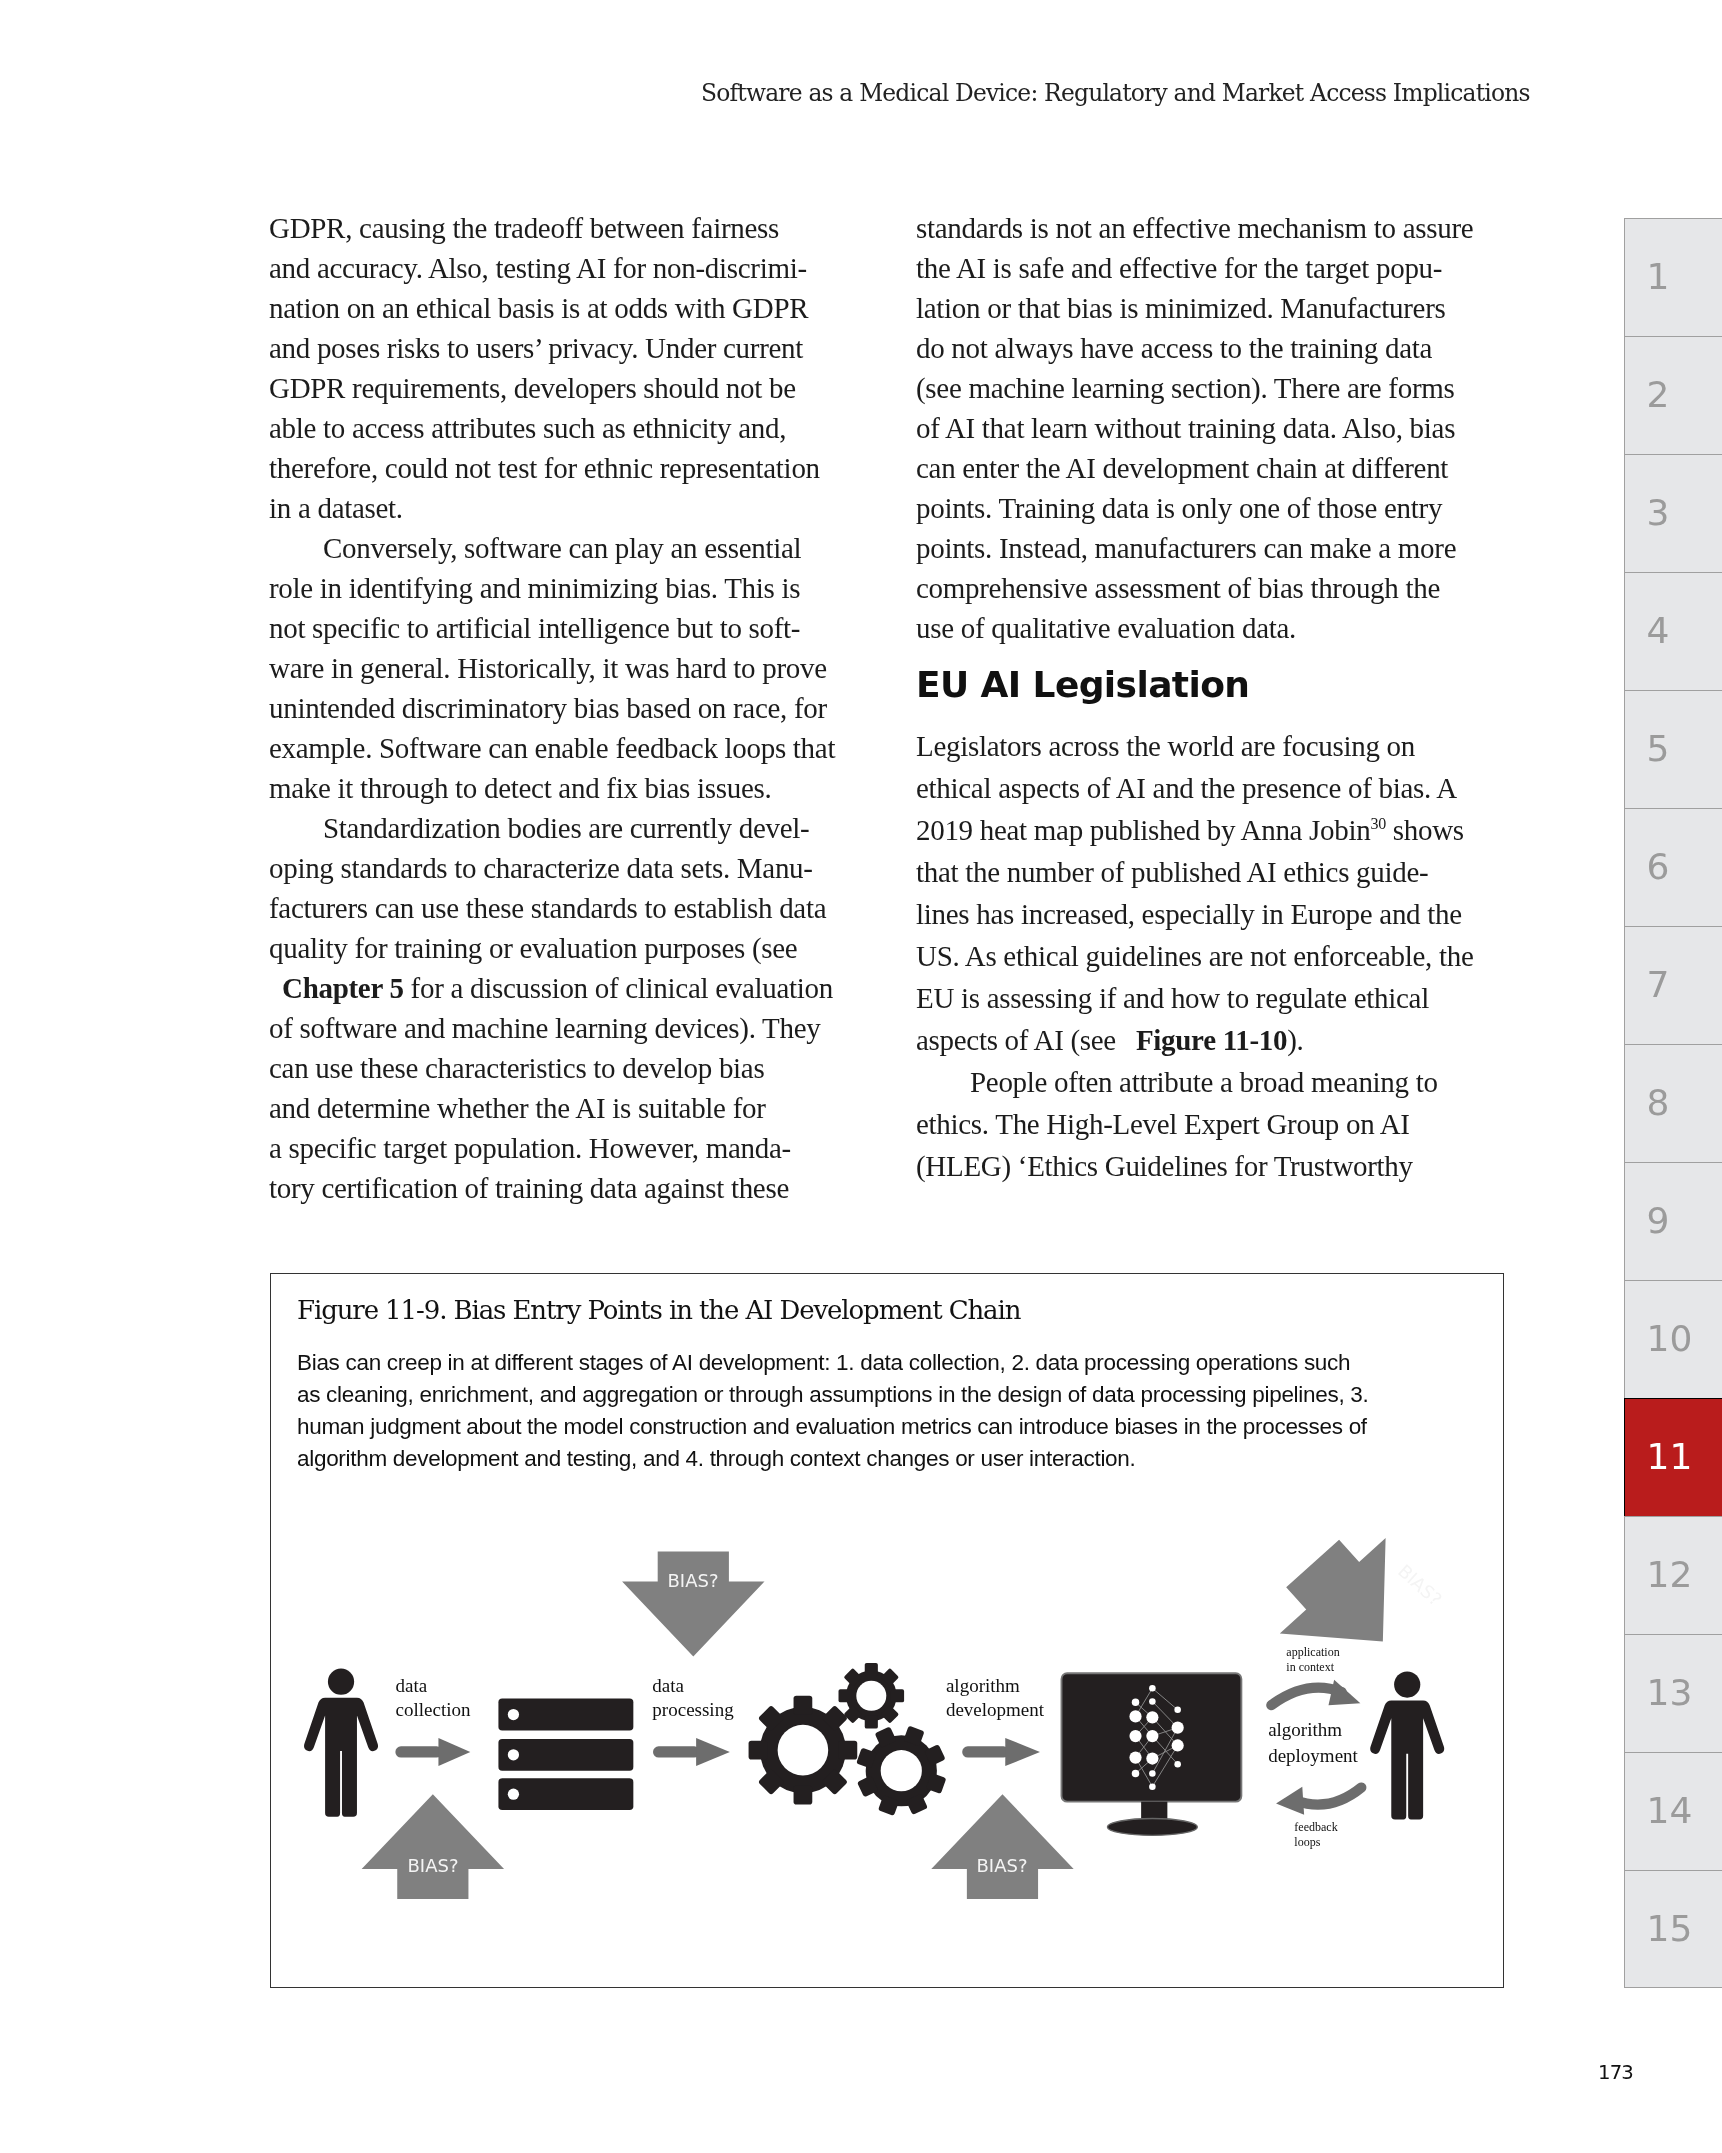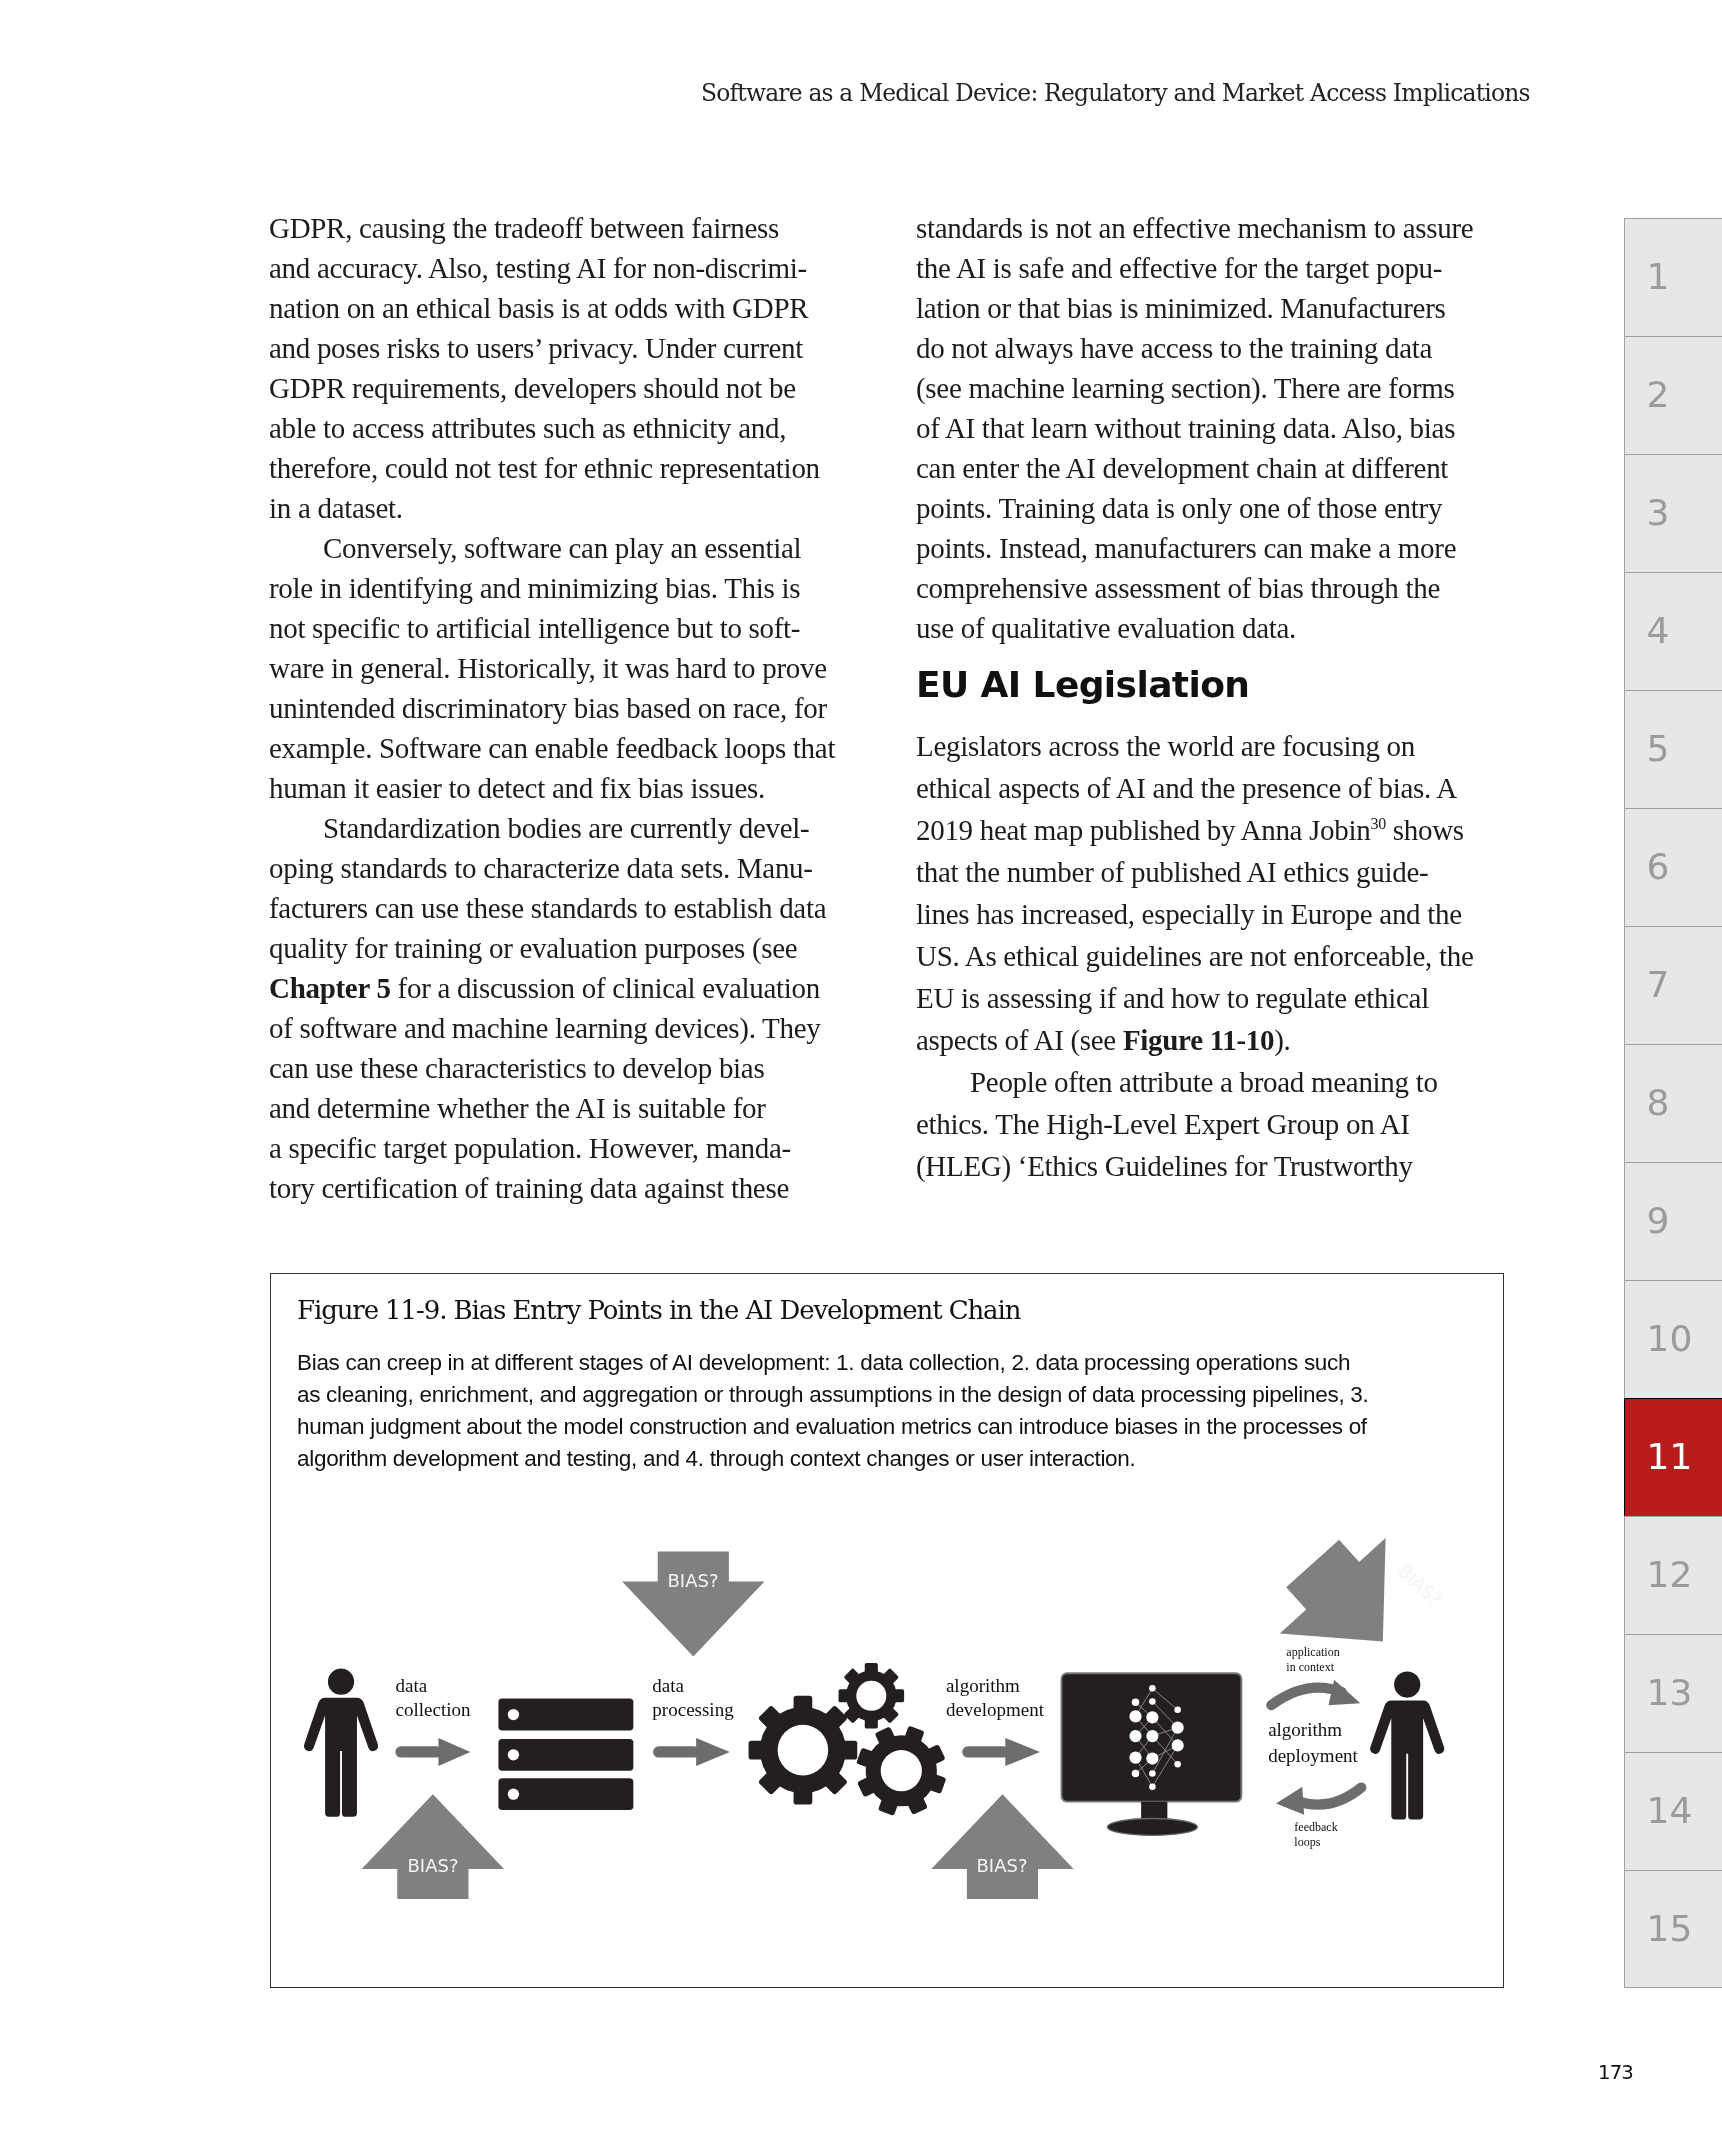--- a/index.html
+++ b/index.html
@@ -5,21 +5,21 @@
   html, body { margin: 0; padding: 0; }
   body { width: 1722px; height: 2153px; background: #ffffff; position: relative; overflow: hidden; color: #1a1a1a; }
   .running-head { position: absolute; left: 701px; top: 79px; width: 808px; font-family: "DejaVu Serif", serif; font-size: 23.4px; letter-spacing: -0.8px; color: #222; white-space: nowrap; text-align: right; }
   .col { position: absolute; font-family: "Liberation Serif", serif; font-size: 29px; letter-spacing: -0.3px; color: #1c1c1c; }
   .col .ln { display: block; white-space: nowrap; height: 40px; line-height: 40px; }
   .col.right .post .ln { height: 42px; line-height: 42px; }
   .indent { padding-left: 54px; }
   .col-left { left: 269px; top: 208px; width: 600px; }
   .col-right { left: 916px; top: 208px; width: 600px; }
   .heading { font-family: "DejaVu Sans", sans-serif; font-weight: bold; font-size: 36px; letter-spacing: -0.6px; color: #111; height: 56px; line-height: 56px; margin-top: 9.4px; margin-bottom: 11.2px; white-space: nowrap; }
-  b { font-weight: bold; }
+  b { font-weight: bold; margin-left: 13px; }
   sup { font-size: 16px; line-height: 0; vertical-align: 11.2px; }
   .figure { position: absolute; left: 270px; top: 1273px; width: 1234px; height: 715px; border: 1.9px solid #333; box-sizing: border-box; }
   .fig-title { position: absolute; left: 26px; top: 20.6px; font-family: "DejaVu Serif", serif; font-size: 26px; letter-spacing: -1.1px; color: #111; white-space: nowrap; text-align: center; }
   .fig-desc { position: absolute; left: 26px; top: 73px; width: 1181px; font-family: "Liberation Sans", sans-serif; font-size: 22.5px; letter-spacing: -0.3px; color: #111; }
   .fig-desc .ln { display: block; white-space: nowrap; height: 32px; line-height: 32px; }
   .diagram { position: absolute; left: 0; top: 0; width: 1722px; height: 2153px; pointer-events: none; }
   .dlabel { position: absolute; font-family: Liberation Serif, serif; color: #111; white-space: nowrap; transform: translateX(-50%); }
   .dlabel.md { font-size: 19px; line-height: 24px; }
   .dlabel.sm { font-size: 12px; line-height: 15px; }
   .dlabel.lg { font-size: 19px; line-height: 26px; }
@@ -44,21 +44,21 @@
   <span class="ln">GDPR requirements, developers should not be</span>
   <span class="ln">able to access attributes such as ethnicity and,</span>
   <span class="ln">therefore, could not test for ethnic representation</span>
   <span class="ln">in a dataset.</span>
   <span class="ln indent">Conversely, software can play an essential</span>
   <span class="ln">role in identifying and minimizing bias. This is</span>
   <span class="ln">not specific to artificial intelligence but to soft-</span>
   <span class="ln">ware in general. Historically, it was hard to prove</span>
   <span class="ln">unintended discriminatory bias based on race, for</span>
   <span class="ln">example. Software can enable feedback loops that</span>
-  <span class="ln">human it easier to detect and fix bias issues.</span>
+  <span class="ln">make it through to detect and fix bias issues.</span>
   <span class="ln indent">Standardization bodies are currently devel-</span>
   <span class="ln">oping standards to characterize data sets. Manu-</span>
   <span class="ln">facturers can use these standards to establish data</span>
   <span class="ln">quality for training or evaluation purposes (see</span>
   <span class="ln"><b>Chapter 5</b> <span>for a discussion of clinical evaluation</span></span>
   <span class="ln">of software and machine learning devices). They</span>
   <span class="ln">can use these characteristics to develop bias</span>
   <span class="ln">and determine whether the AI is suitable for</span>
   <span class="ln">a specific target population. However, manda-</span>
   <span class="ln">tory certification of training data against these</span>

